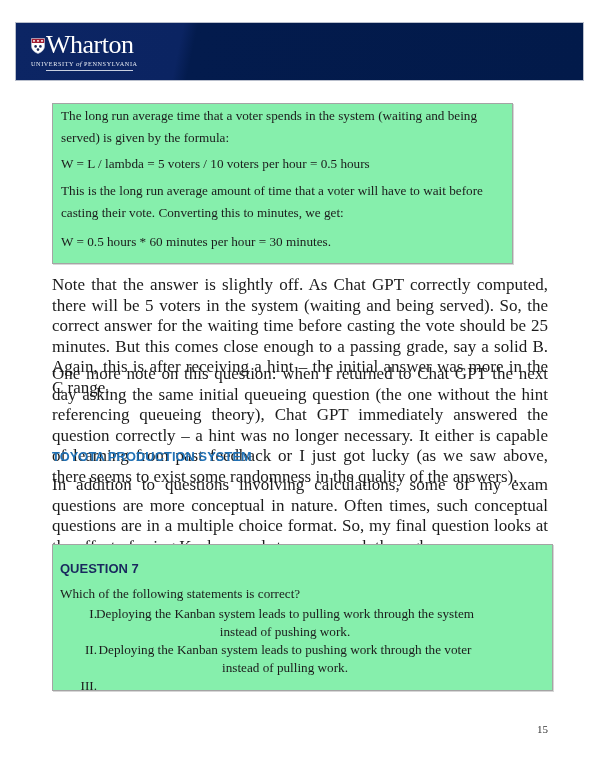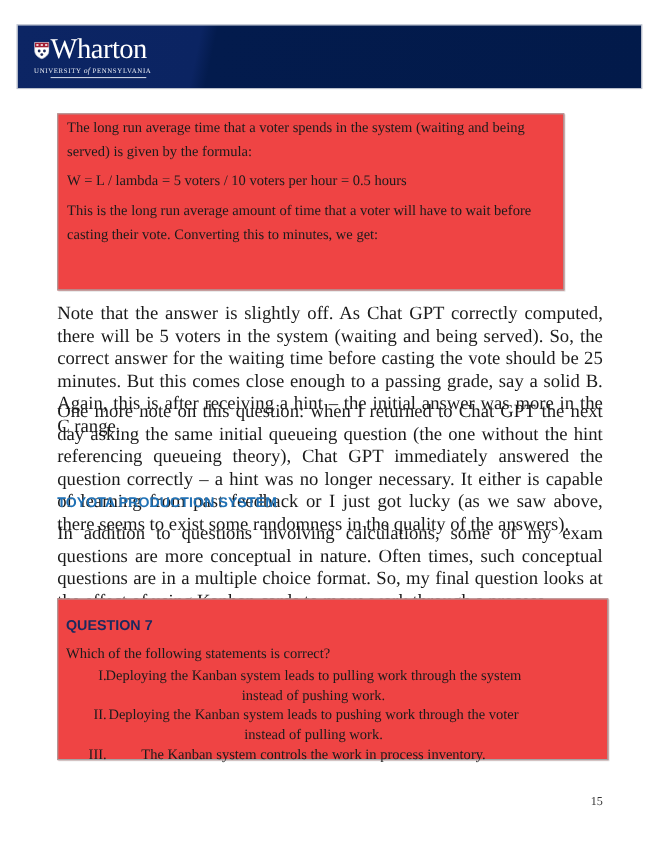--- a/index.html
+++ b/index.html
@@ -30,21 +30,21 @@
     }
     .subline {
       position: absolute; left: 2px; top: 25px;
       font-family: "Liberation Serif", "DejaVu Serif", serif;
       font-size: 6.2px; color: #e8ecf4; letter-spacing: 0.6px; white-space: nowrap;
       text-transform: uppercase;
     }
     .subline i { text-transform: none; font-size: 7px; letter-spacing: 0.2px; }
 
     .box {
-      position: absolute; background: #ef4444; border: 1px solid #a4a4a4;
+      position: absolute; background: #86efac; border: 1px solid #a4a4a4;
       box-shadow: 1px 1px 0 #d6d6d6;
     }
     .box1 { left: 52px; top: 103px; width: 461px; height: 161px; }
     .box p {
       position: absolute; left: 8px; width: 446px;
       font-size: 13.2px; line-height: 21.5px; color: #1b1b1b;
     }
     .para {
       position: absolute; left: 52px; width: 496px;
       font-size: 17px; line-height: 20.6px; color: #1b1b1b; text-align: justify;
@@ -91,20 +91,21 @@
     </svg>
     <span class="wordmark">Wharton</span>
     <span class="subline"><span>University </span><i>of</i><span> Pennsylvania</span></span>
   </div>
 </div>
 
 <div class="box box1">
   <p style="top:1px;">The long run average time that a voter spends in the system (waiting and being served) is given by the formula:</p>
   <p style="top:49px;">W = L / lambda = 5 voters / 10 voters per hour = 0.5 hours</p>
   <p style="top:76px;">This is the long run average amount of time that a voter will have to wait before casting their vote. Converting this to minutes, we get:</p>
+  <p style="top:127px;">W = 0.5 hours * 60 minutes per hour = 30 minutes.</p>
 </div>
 
 <p class="para" style="top:275px;">Note that the answer is slightly off. As Chat GPT correctly computed, there will be 5 voters in the system (waiting and being served). So, the correct answer for the waiting time before casting the vote should be 25 minutes. But this comes close enough to a passing grade, say a solid B. Again, this is after receiving a hint – the initial answer was more in the C range.</p>
 <p class="para" style="top:364px;">One more note on this question: when I returned to Chat GPT the next day asking the same initial queueing question (the one without the hint referencing queueing theory), Chat GPT immediately answered the question correctly – a hint was no longer necessary. It either is capable of learning from past feedback or I just got lucky (as we saw above, there seems to exist some randomness in the quality of the answers).</p>
 
 <div class="heading-blue">TOYOTA PRODUCTION SYSTEM</div>
 <p class="para" style="top:475px;">In addition to questions involving calculations, some of my exam questions are more conceptual in nature. Often times, such conceptual questions are in a multiple choice format. So, my final question looks at the effect of using Kanban cards to move work through a process.</p>
 
 <div class="box box2">
   <div class="q-heading">QUESTION 7</div>
@@ -113,18 +114,17 @@
     <div class="q-item">
       <span class="q-num">I.</span>
       <span class="q-text">Deploying the Kanban system leads to pulling work through the system instead of pushing work.</span>
     </div>
     <div class="q-item">
       <span class="q-num">II.</span>
       <span class="q-text">Deploying the Kanban system leads to pushing work through the voter instead of pulling work.</span>
     </div>
     <div class="q-item">
       <span class="q-num">III.</span>
-      <span class="q-text">The Kanban system controls the work in process inventory.</span>
     </div>
   </div>
 </div>
 
 <div class="page-num">15</div>
 
 </body></html>

